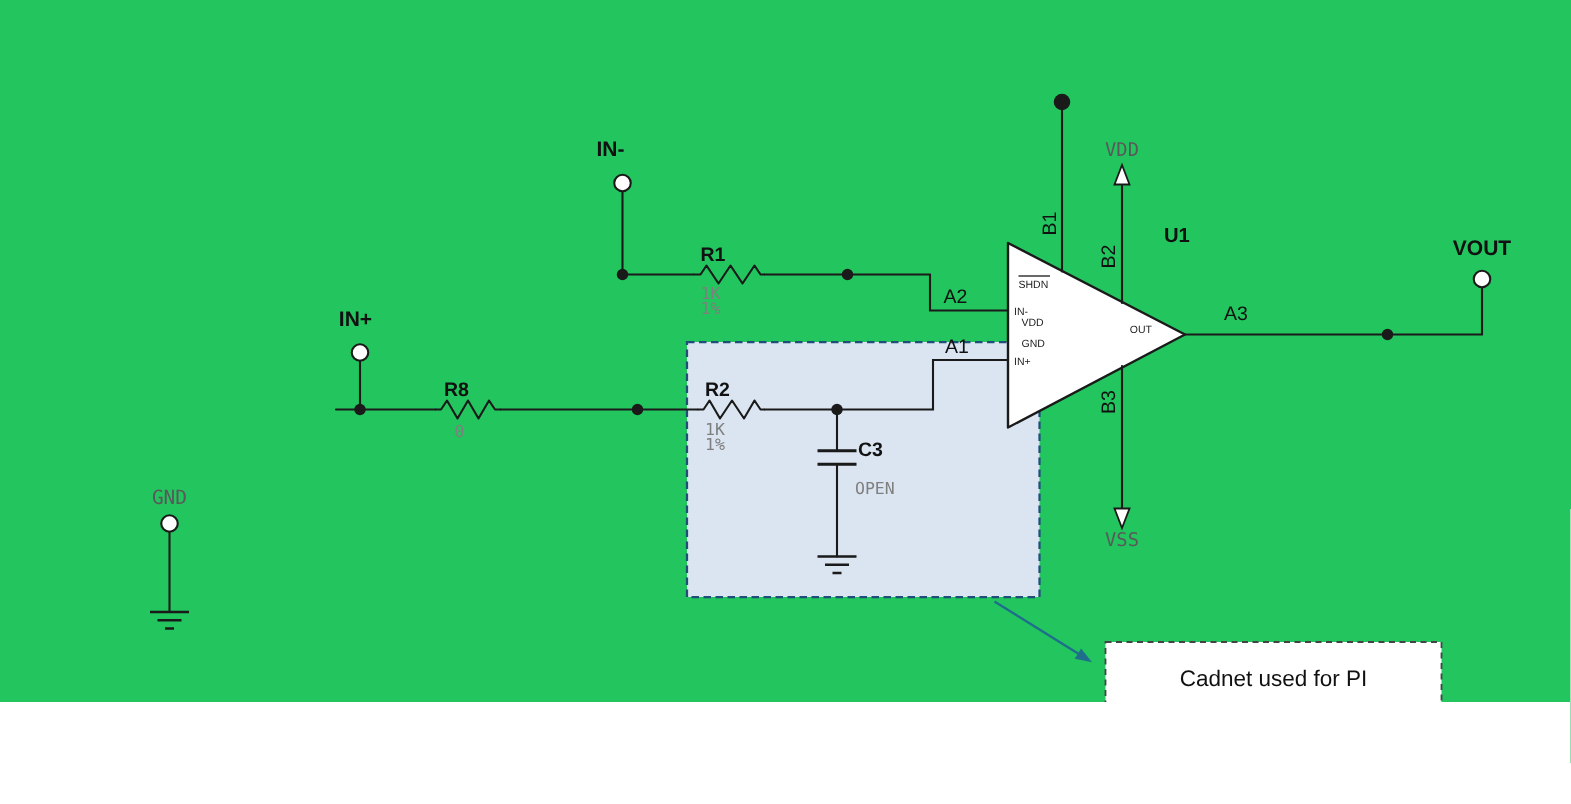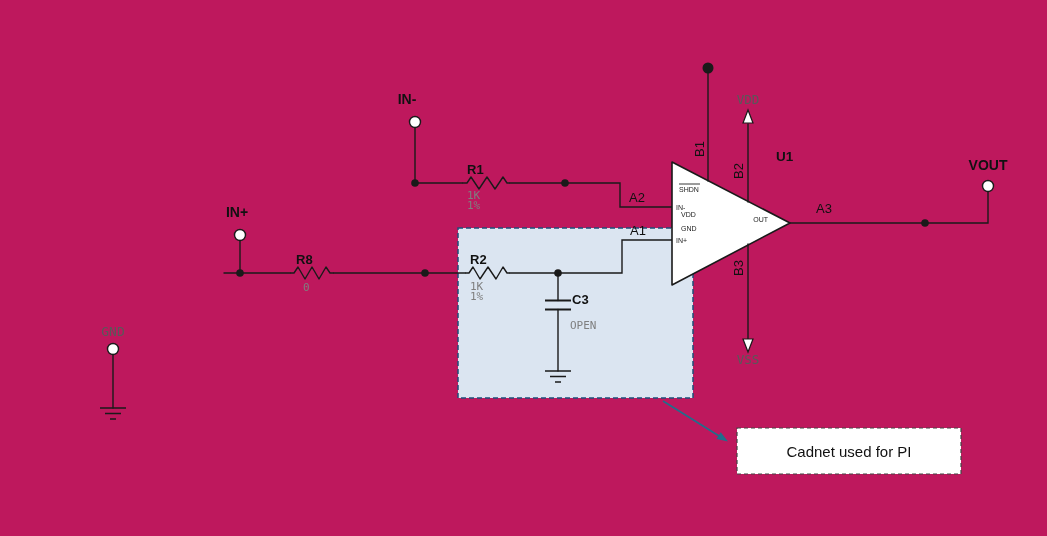--- a/index.html
+++ b/index.html
@@ -1,16 +1,16 @@
 <!DOCTYPE html>
 <html style="--wire: #1a1a1a; --value-text: #7f7f7f; --power-text: #595959; --highlight-fill: #dbe5f1; --highlight-border: #1f4e79; --arrow: #1f6e8c;"><head>
 <meta charset="utf-8">
 <style>
   html,body{margin:0;padding:0;background:#fff;}
-  #canvas{position:relative;width:1047px;height:536px;background:#be185d;overflow:hidden;}
+  #canvas{position:relative;width:1047px;height:468px;background:#22c55e;overflow:hidden;}
   svg{display:block;}
   .wire{stroke:var(--wire,#1a1a1a);stroke-width:1.4;fill:none;stroke-linecap:round;}
   .comp{stroke:var(--wire,#1a1a1a);stroke-width:1.4;fill:none;stroke-linejoin:round;}
   .plate{stroke:var(--wire,#1a1a1a);stroke-width:2;fill:none;}
   .gndsym{stroke:var(--wire,#1a1a1a);stroke-width:1.6;fill:none;}
   .dot{fill:var(--wire,#1a1a1a);}
   .term{fill:#ffffff;stroke:var(--wire,#1a1a1a);stroke-width:1.4;}
   .tri{fill:#ffffff;stroke:var(--wire,#1a1a1a);stroke-width:1.6;stroke-linejoin:round;}
   .lbl{font-family:"Liberation Sans",sans-serif;fill:#111;font-size:13px;}
   .b{font-weight:bold;}

